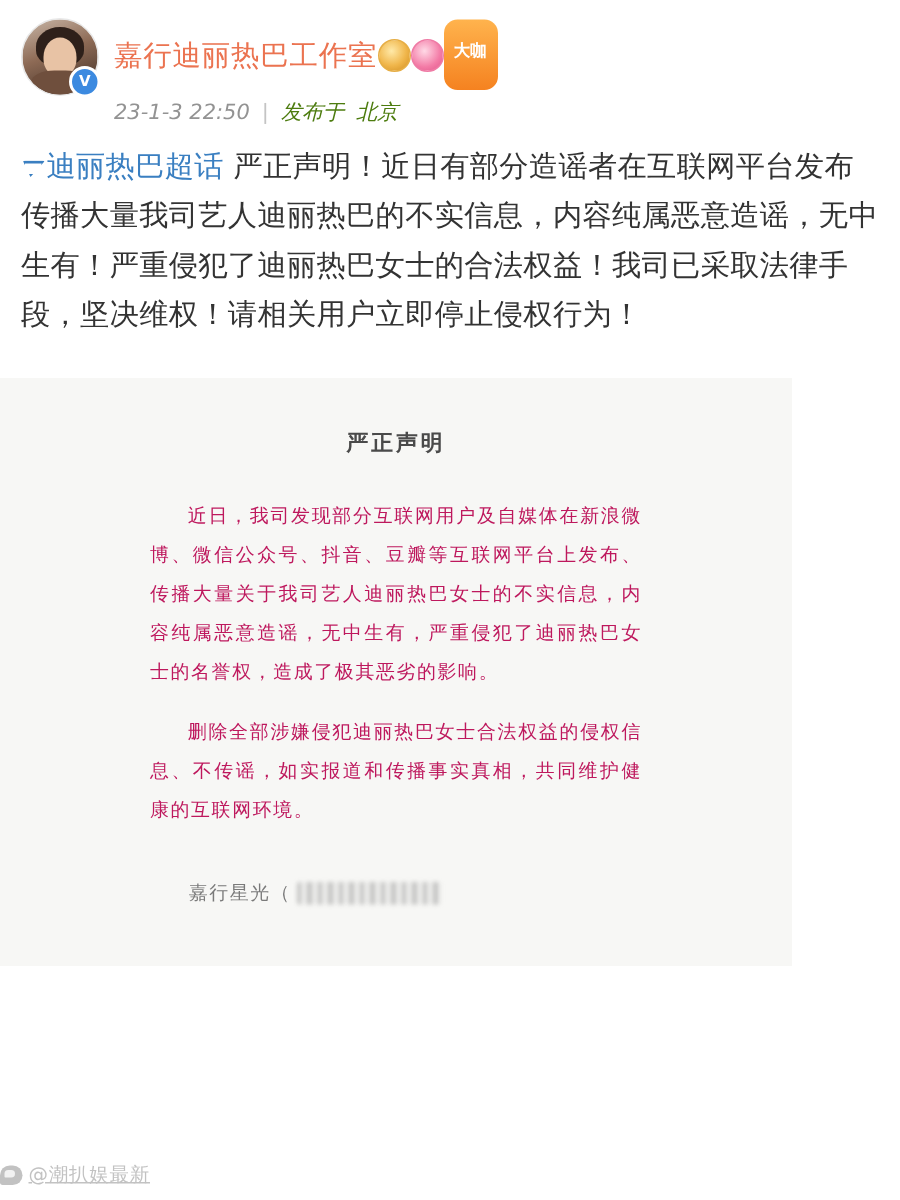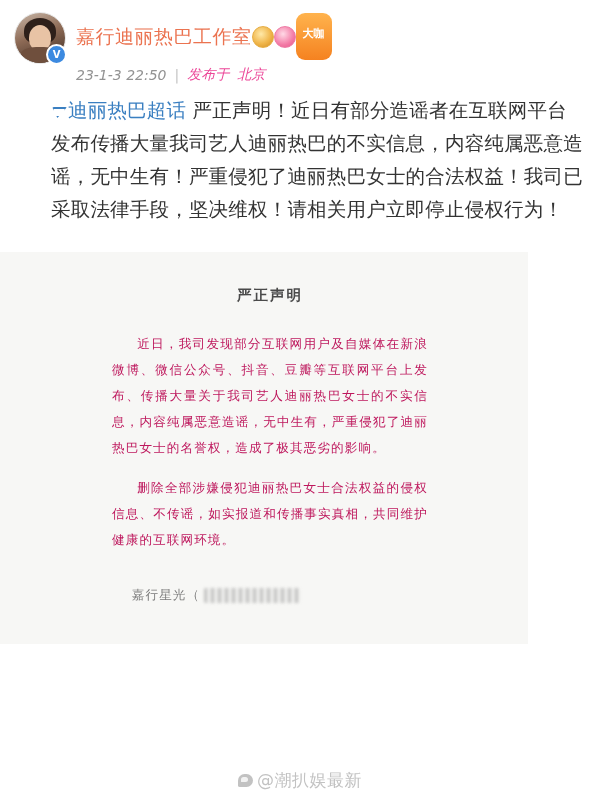--- a/index.html
+++ b/index.html
@@ -133,30 +133,29 @@
     margin-top: 6px;
     display: flex;
     align-items: center;
     gap: 8px;
     font-size: 14px;
     color: #939393;
     white-space: nowrap;
     font-style: italic;
   }
   .meta-sep { color: #c4c4c4; }
-  .meta-source { color: #ec4899; }
+  .meta-source { color: #4d7c0f; }
 
   
   .content {
     padding: 10px 14px 0 14px;
     font-size: 19.5px;
     line-height: 33px;
     color: #333333;
     letter-spacing: 0.2px;
-    margin-left: 37px;
   }
   .topic {
     color: #3a7fc1;
   }
   .topic-icon {
     display: inline-block;
     width: 15px;
     height: 11px;
     margin-right: 2px;
     vertical-align: -1px;
@@ -171,21 +170,21 @@
     transform: skewX(-12deg);
     box-sizing: border-box;
     clip-path: polygon(0 0, 100% 0, 50% 100%);
   }
 
   
   .statement {
     margin: 26px 0 0 0;
     background: #f7f7f5;
     width: 528px;
-    padding: 34px 0 40px 12px;
+    padding: 34px 0 40px 0;
     box-sizing: border-box;
     position: relative;
   }
   .st-title {
     text-align: center;
     font-family: "DejaVu Serif", "Liberation Serif", serif;
     font-size: 14.5px;
     font-weight: bold;
     color: #4a4a4a;
     letter-spacing: 2px;
@@ -228,26 +227,26 @@
     vertical-align: middle;
   }
 
   
   .watermark {
     position: absolute;
     left: 0;
     right: 0;
     bottom: 8px;
     display: flex;
-    justify-content: center;
     align-items: center;
     gap: 4px;
     color: #c2c2c2;
-    font-size: 17px;
+    font-size: 13px;
     letter-spacing: 0.5px;
+    text-decoration: underline;
   }
   .wm-logo {
     width: 15px;
     height: 13px;
     border-radius: 7px 7px 7px 2px;
     background: #c2c2c2;
     display: inline-block;
     position: relative;
   }
   .wm-logo::after {

